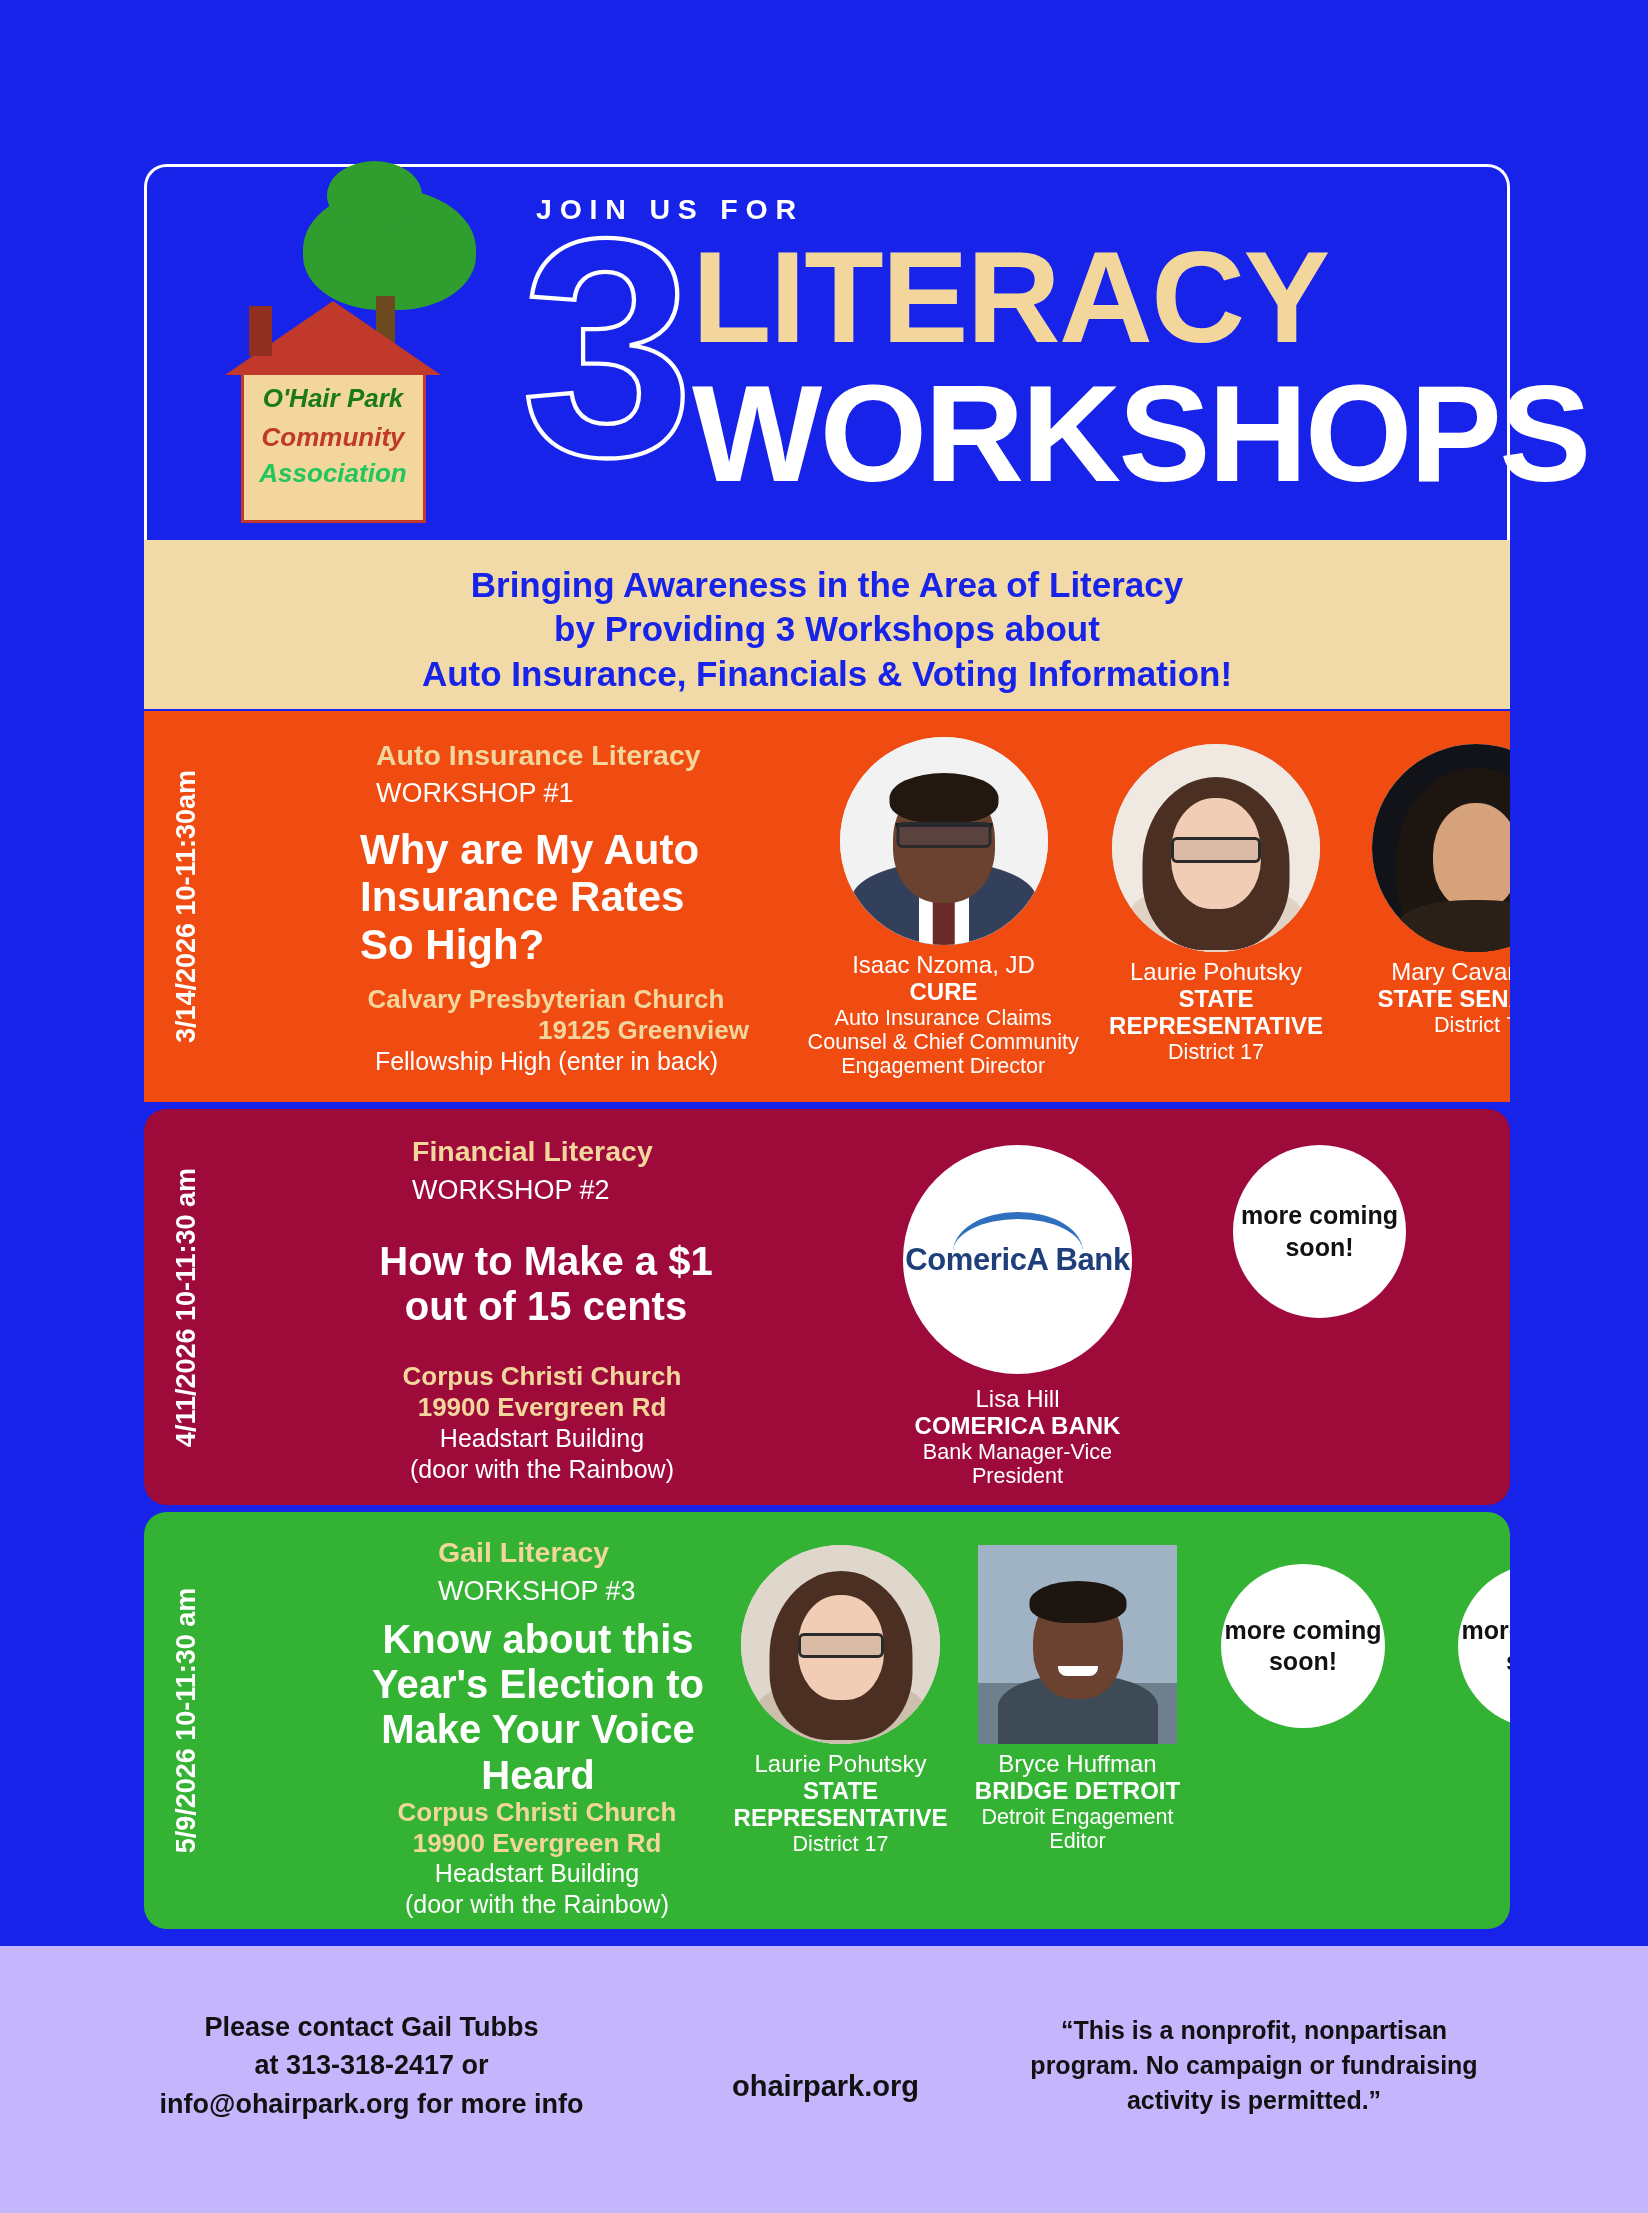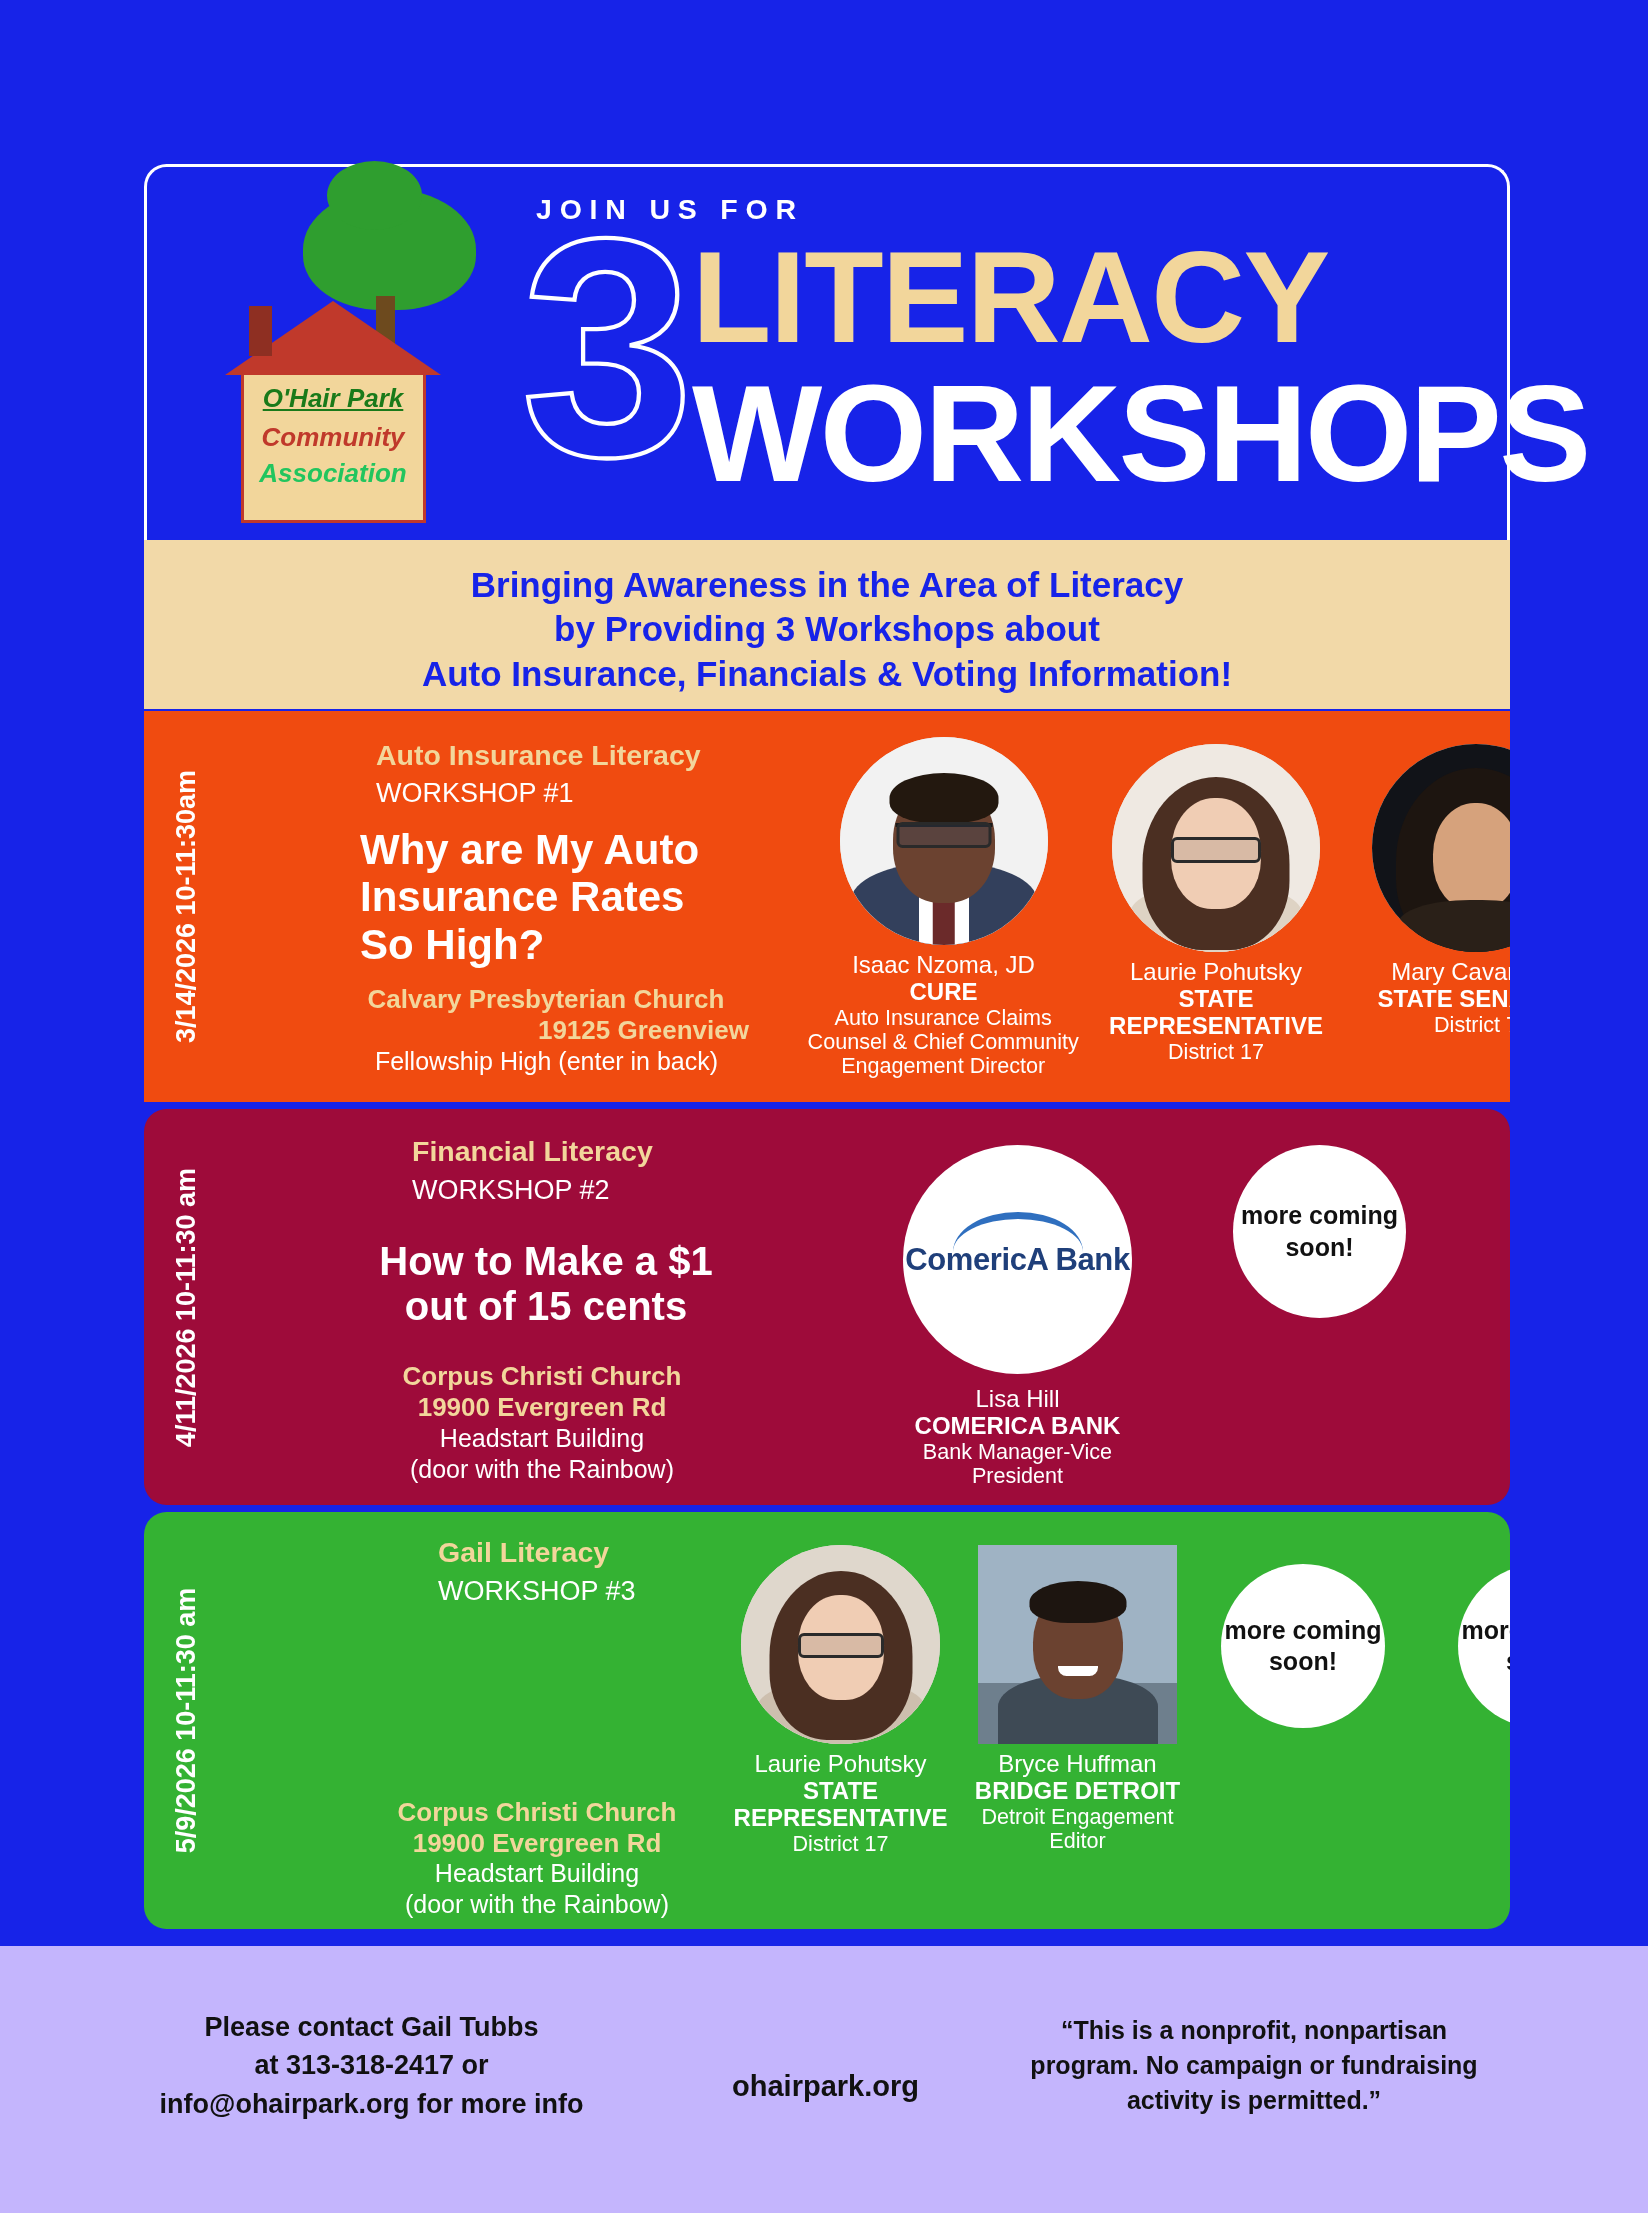--- a/index.html
+++ b/index.html
@@ -99,21 +99,21 @@
   }
   .house-body {
     position: absolute; left: 15.6px; top: 71px;
     width: 185px; height: 151px;
     background: #f2d69b;
     border: 3.5px solid #c0392b;
   }
   .logo-line1 {
     position: absolute; left: 0; top: 82px; width: 216px;
     text-align: center; color: #1a7a1a;
-    font-size: 26px; font-weight: bold; font-style: italic; text-decoration: underline;
+    font-size: 26px; font-weight: bold; font-style: italic;
   }
   .logo-line2 {
     position: absolute; left: 0; top: 121px; width: 216px;
     text-align: center; color: #c0392b;
     font-size: 26px; font-weight: bold; font-style: italic;
   }
   .logo-line3 {
     position: absolute; left: 0; top: 157px; width: 216px;
     text-align: center; color: #22c55e;
     font-size: 26px; font-weight: bold; font-style: italic;
@@ -394,20 +394,21 @@
     </div>
   </div>
 
   <div class="panel panel-3">
     <div class="date-strip">
       <span class="date-text">5/9/2026 10-11:30 am</span>
     </div>
 
     <div class="p-title gold" style="left:294px; top:24px;">Gail Literacy</div>
     <div class="p-sub" style="left:294px; top:64px;">WORKSHOP #3</div>
+    <div class="p-head" style="left:208px; top:105px; width:372px; font-size:40px; text-align:center;">Know about this Year's Election to Make Your Voice Heard</div>
 
     <div class="p-loc loc-bold gold" style="left:190px; top:284px; width:406px; text-align:center;">Corpus Christi Church</div>
     <div class="p-loc loc-bold gold" style="left:190px; top:315px; width:406px; text-align:center;">19900 Evergreen Rd</div>
     <div class="p-loc loc-norm" style="left:190px; top:346px; width:406px; text-align:center;">Headstart Building</div>
     <div class="p-loc loc-norm" style="left:190px; top:377px; width:406px; text-align:center;">(door with the Rainbow)</div>
 
     <div class="speaker" style="left:584px; top:33px; width:225px;">
       <div class="avatar" style="width:199px; height:199px;">
         <div class="face">
           <div class="f-bg" style="background:#dfd7cc;"></div>

